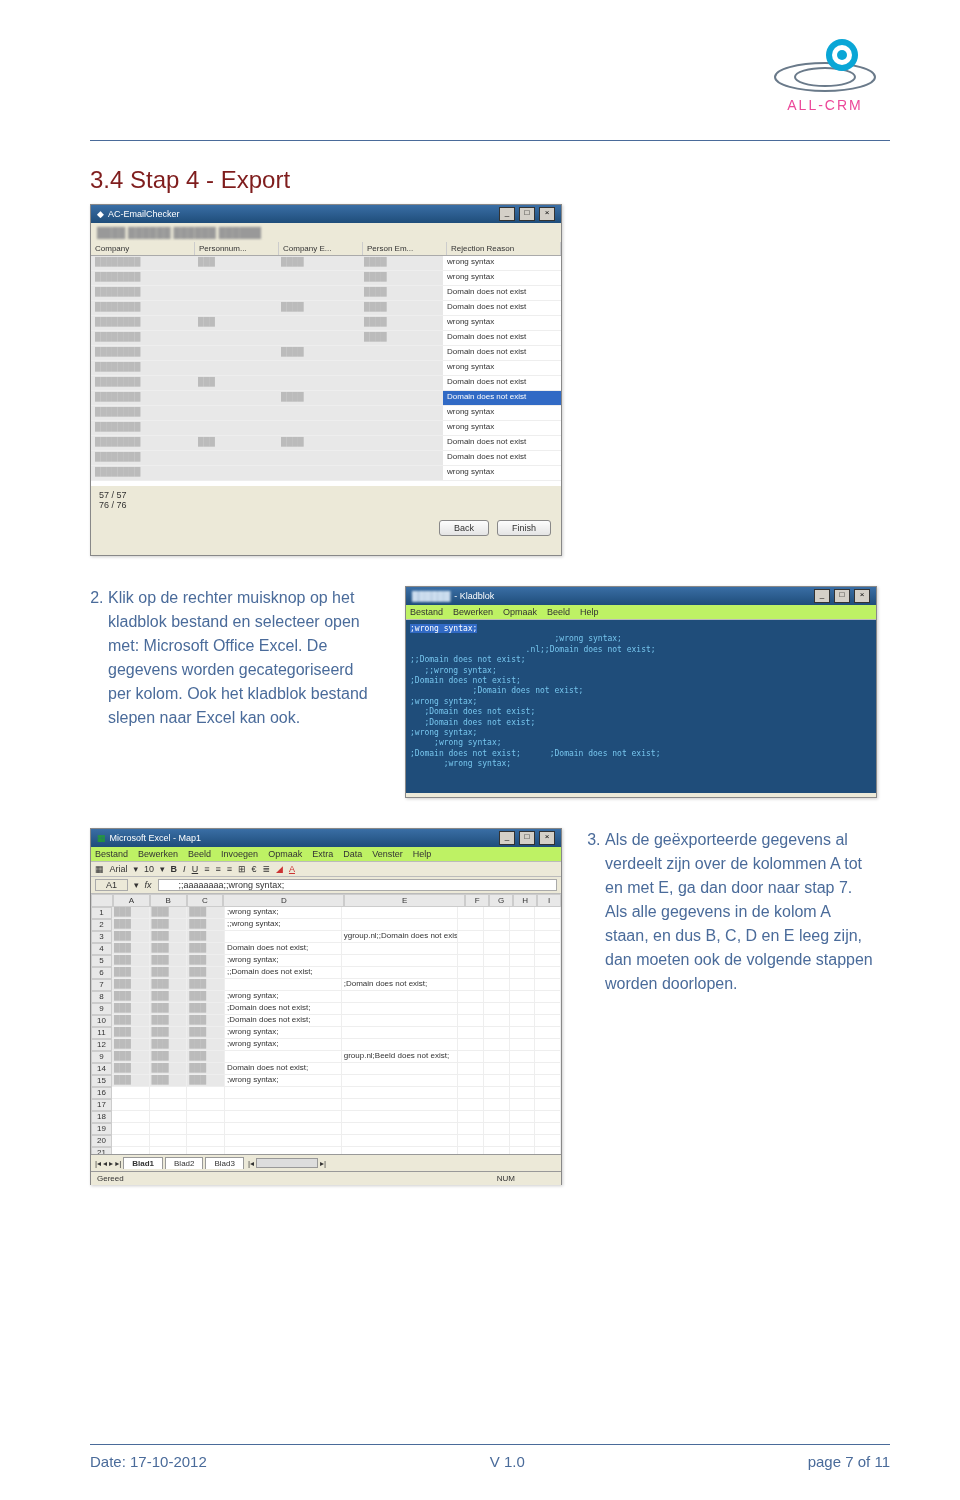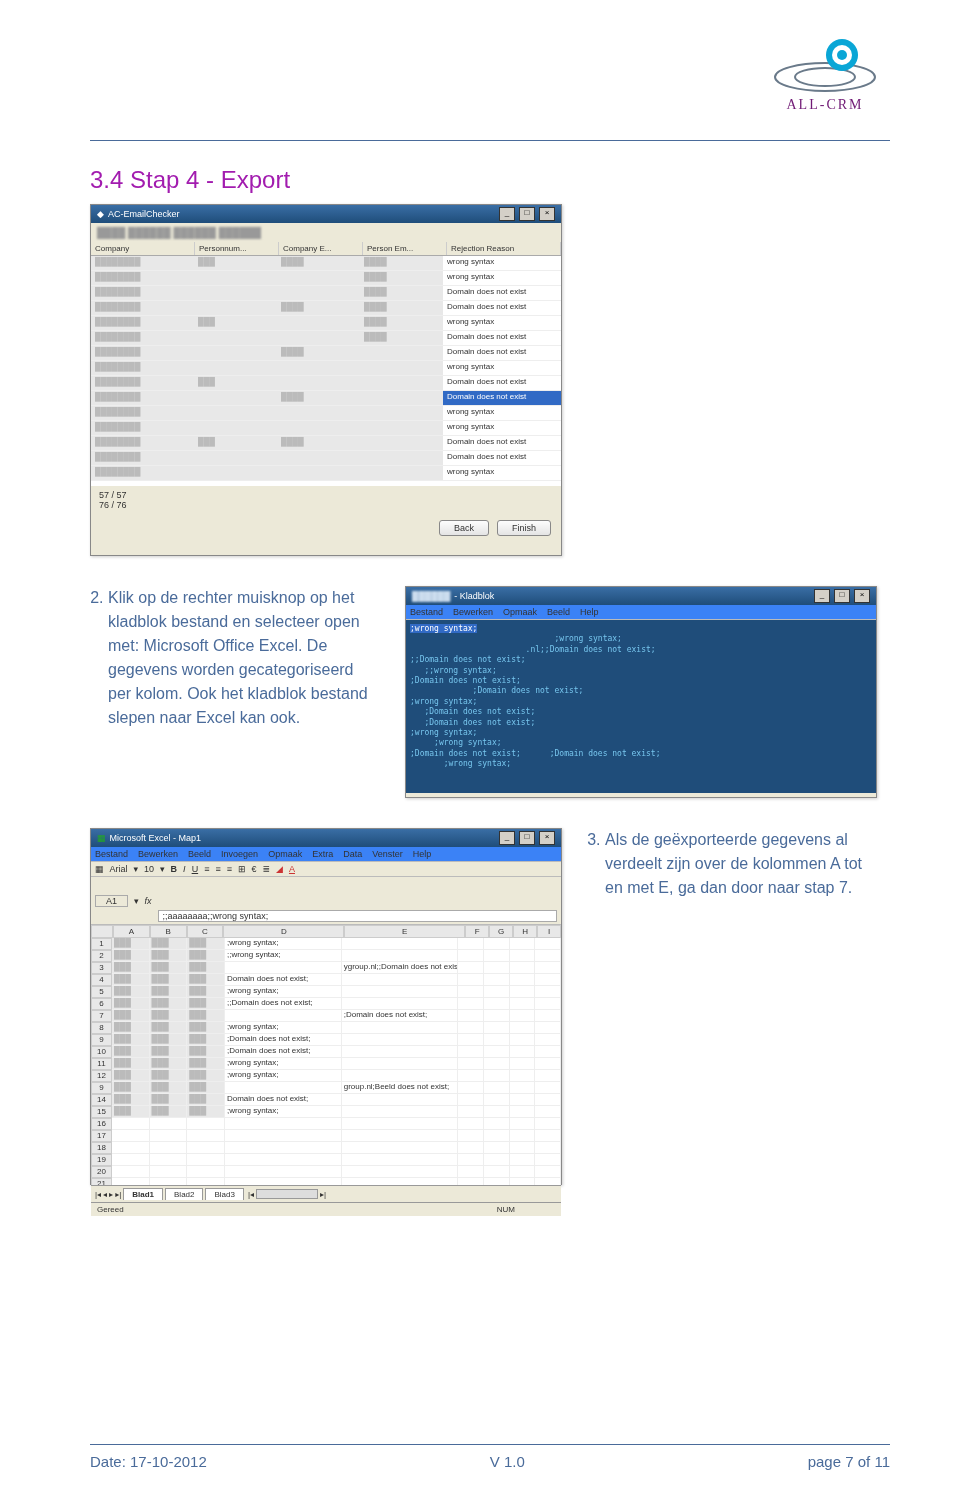--- a/index.html
+++ b/index.html
@@ -21,31 +21,30 @@
     position: absolute;
     right: 70px;
     top: 35px;
     width: 130px;
     text-align: center;
   }
   .logo svg { display: block; margin: 0 auto; }
   .logo-text {
     font-size: 14px;
     letter-spacing: 2px;
-    color: #701a75;
+    color: #ec4899;
     margin-top: 2px;
-    font-family: Liberation Serif, serif;
   }
   .top-rule {
     border-top: 1px solid #4a6b9a;
     margin-top: 70px;
     margin-bottom: 20px;
   }
   h2.section {
-    color: #a21caf;
+    color: #7f1d1d;
     font-size: 24px;
     font-weight: normal;
     margin: 25px 0 10px 0;
   }
   .step-block {
     display: flex;
     gap: 25px;
     margin-bottom: 30px;
     align-items: flex-start;
   }
@@ -127,21 +126,21 @@
   .statusrow {
     font-size: 9px;
     padding: 4px 8px;
     display: flex;
     gap: 70px;
     align-items: center;
   }
 
   .ss2 { width: 470px; height: 210px; background: #ece9d8; position: relative; }
   .menubar {
-    background: #3b82f6;
+    background: #bef264;
     font-size: 9px;
     padding: 2px 4px;
     display: flex;
     gap: 10px;
     border-bottom: 1px solid #bbb;
   }
   .notepad-body {
     background: #1f4d7a;
     color: #77c6ee;
     font-family: monospace;
@@ -459,21 +458,21 @@
         <span>⊞</span>
         <span>€</span>
         <span>≣</span>
         <span style="color:#c33">◢</span>
         <span style="color:#c33; text-decoration:underline">A</span>
       </div>
       <div class="toolbar">
         <span style="border:1px solid #aaa; padding:0 10px;">A1</span>
         <span>▾</span>
         <i>fx</i>
-        <span style="flex:1; border:1px solid #aaa; padding:0 4px; background:#fff;margin-top:31px;">;;aaaaaaaa;;wrong syntax;</span>
+        <span style="flex:1; border:1px solid #aaa; padding:0 20px; background:#fff;">;;aaaaaaaa;;wrong syntax;</span>
       </div>
       <div class="excel-grid">
         <div class="excel-head" id="ss3-head">
             <div style="width: 22px;"></div>
             <div style="width: 38px;">A</div>
             <div style="width: 38px;">B</div>
             <div style="width: 38px;">C</div>
             <div style="width: 130px;">D</div>
             <div style="width: 130px;">E</div>
             <div style="width: 24px;">F</div>
@@ -754,20 +753,21 @@
         <span class="spacer"></span>
         <span>NUM</span>
         <span style="width:40px"></span>
       </div>
     </div>
 
     <div class="step-text col">
       <ol class="steps" start="3">
         <li>
           <span>Als de geëxporteerde gegevens al verdeelt zijn over de kolommen A tot en met E, ga dan door naar stap 7.</span><br>
+          <span>Als alle gegevens in de kolom A staan, en dus B, C, D en E leeg zijn, dan moeten ook de volgende stappen worden doorlopen.</span>
         </li>
       </ol>
     </div>
   </div>
 
   <div class="footer">
     <span>Date: 17-10-2012</span>
     <span>V 1.0</span>
     <span>page 7 of 11</span>
   </div>

